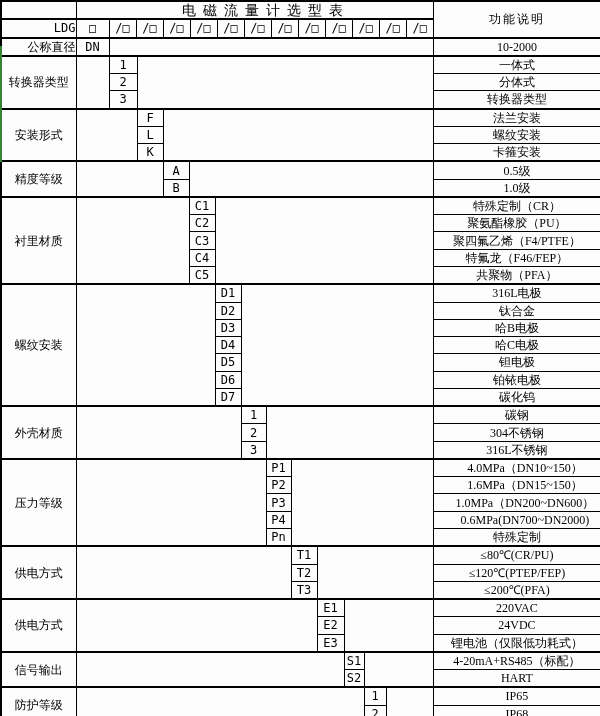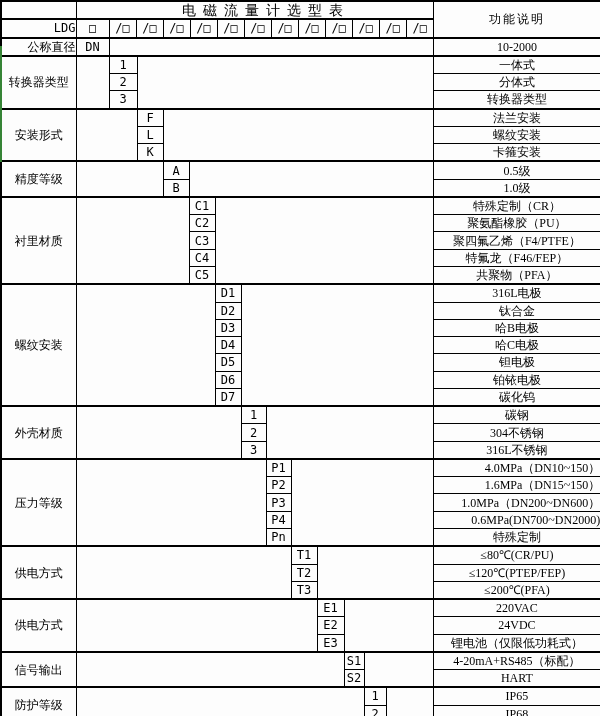--- a/index.html
+++ b/index.html
@@ -17,21 +17,21 @@
     overflow:hidden;
     white-space:nowrap;
   }
   tr.gs > td { border-top:2px solid #000; }
   td.title-cell { font-size:14px; letter-spacing:7px; padding-left:23px; }
   td.fn-head { font-size:12px; letter-spacing:2px; }
   td.rowlabel { font-size:12px; }
   td.rowlabel.la { text-align:right; padding-left:3px; }
   td.code { font-size:12px;margin-top:48px; }
   td.desc { font-size:12px;font-family:Liberation Serif, serif; }
-  td.desc.left { text-align:right; padding-left:16px; }
+  td.desc.left { text-align:center; padding-left:16px; }
   td.slots-cell { padding:0; }
   .slots { display:flex; width:100%; height:100%; align-items:stretch; }
   .slot {
     flex:1 1 0;
     display:flex; align-items:center; justify-content:center;
     border-left:1px solid #000;
     font-size:12px;
   }
   .slot:first-child { border-left:none; }
   .box-glyph { font-size:12px; }

